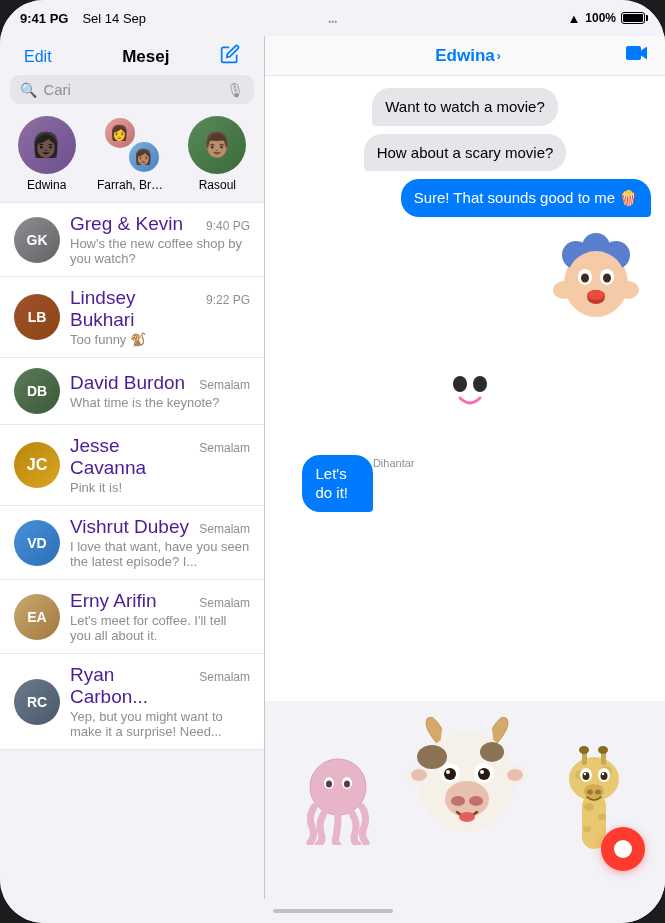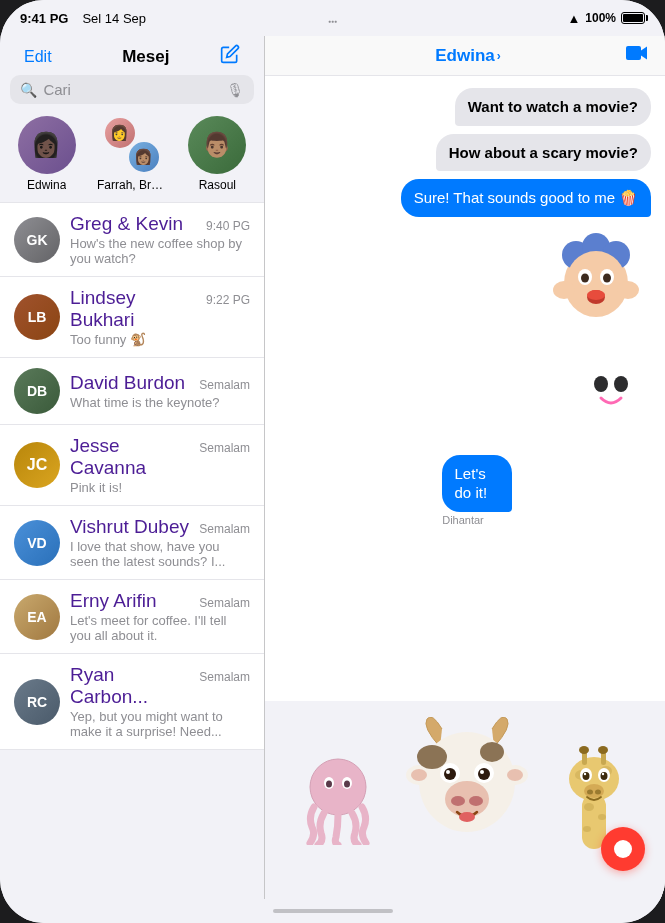--- a/index.html
+++ b/index.html
@@ -243,21 +243,21 @@
       padding: 12px 14px;
       overflow-y: auto;
       display: flex;
       flex-direction: column;
       gap: 8px;
     }
     .bubble-row {
       display: flex;
       align-items: flex-end;
     }
-    .bubble-row.received { justify-content: flex-end; font-weight: bold; }
+    .bubble-row.received { justify-content: center; }
     .bubble-row.sent { justify-content: flex-end; }
     .bubble {
       max-width: 75%;
       padding: 9px 13px;
       border-radius: 18px;
       font-size: 15px;
       line-height: 1.3;
     }
     .bubble.received {
       background: #e5e5ea;
@@ -520,21 +520,21 @@
           </div>
         </div>
 
         <div class="message-item">
           <div class="item-avatar color-vishrut" style="font-size:14px;">VD</div>
           <div class="item-info">
             <div class="item-top">
               <span class="item-name">Vishrut Dubey</span>
               <span class="item-time">Semalam</span>
             </div>
-            <div class="item-preview two-line">I love that show, have you seen the latest sounds? I...</div>
+            <div class="item-preview two-line">I love that want, have you seen the latest episode? I...</div>
           </div>
         </div>
 
         <div class="message-item">
           <div class="item-avatar color-erny" style="font-size:14px;">EA</div>
           <div class="item-info">
             <div class="item-top">
               <span class="item-name">Erny Arifin</span>
               <span class="item-time">Semalam</span>
             </div>
@@ -628,21 +628,21 @@
               <ellipse cx="50" cy="38" rx="7" ry="8" fill="#2c2c2e"></ellipse>
 
               <path d="M30 52 Q40 62 50 52" stroke="#ff69b4" stroke-width="3" fill="none" stroke-linecap="round"></path>
 
               <ellipse cx="70" cy="30" rx="8" ry="5" fill="white" opacity="0.85" transform="rotate(-30 70 30)"></ellipse>
               <ellipse cx="78" cy="22" rx="6" ry="4" fill="white" opacity="0.85" transform="rotate(-30 78 22)"></ellipse>
             </svg>
           </div>
         </div>
 
-        <div style="display:flex;flex-direction:column;align-items:center;">
+        <div style="display:flex;flex-direction:row;align-items:flex-start;">
           <div class="bubble-row sent">
             <div class="bubble sent">
               <span>Let's do it!</span>
             </div>
           </div>
           <div class="sent-label">Dihantar</div>
         </div>
       </div>
 
       <div class="chat-input-area">

